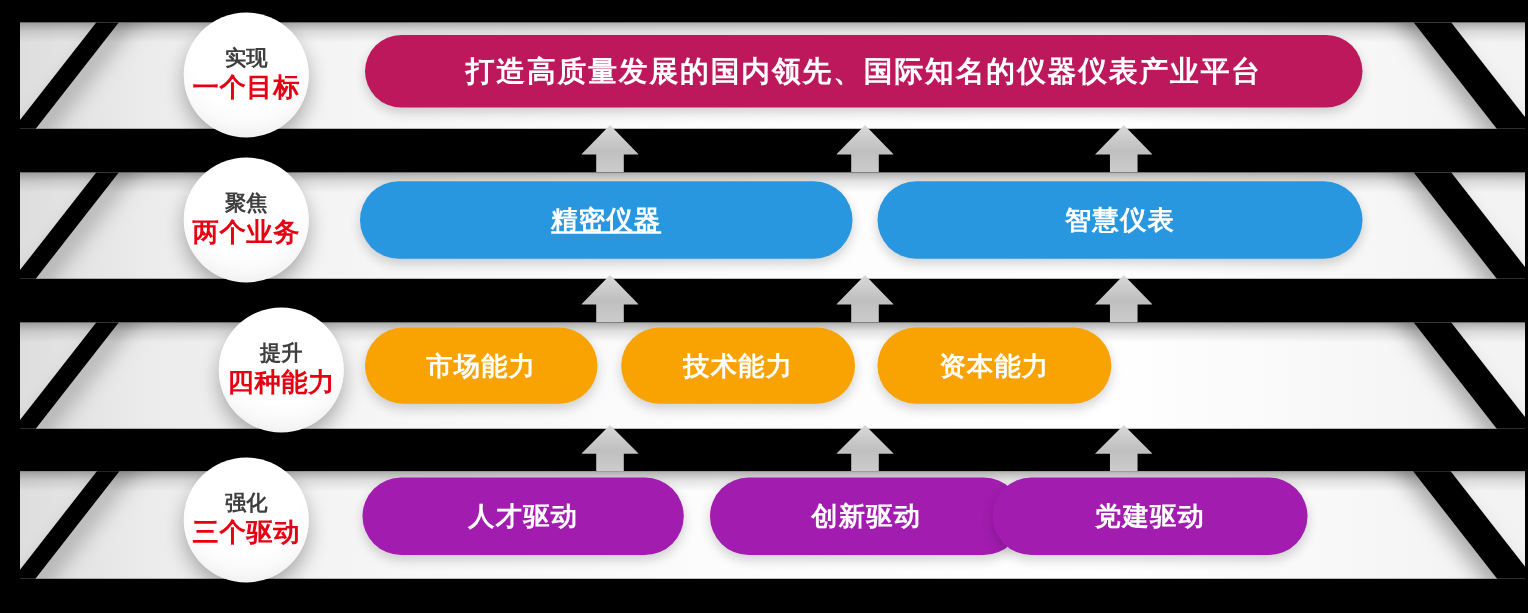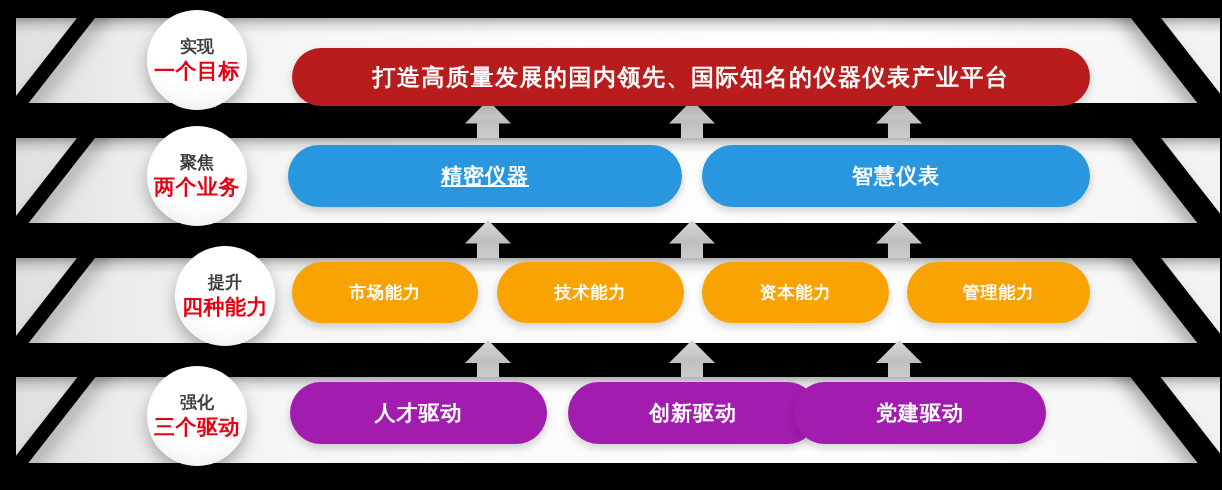--- a/index.html
+++ b/index.html
@@ -42,23 +42,23 @@
   }
   .badge .t1{font-size:17px;font-weight:700;color:#3f3f3f;line-height:1.25;text-align:right;}
   .badge .t2{font-size:21px;font-weight:700;color:#e60012;line-height:1.3;letter-spacing:.5px;}
   .badge-1{top:10px;} .badge-2{top:126px;} .badge-3{top:246px;margin-left:28px;} .badge-4{top:366px;}
   
   .pill{
     position:absolute;z-index:2;border-radius:999px;
     display:flex;align-items:center;justify-content:center;
     color:#fff;font-weight:700;box-shadow:0 4px 9px rgba(0,0,0,.18);
   }
-  .pill-goal   {background:#b91c1c;top:48px;height:58px;font-size:23px;letter-spacing:1.5px;}
+  .pill-goal   {background:#be185d;top:28px;height:58px;font-size:23px;letter-spacing:1.5px;}
   .pill-biz    {background:#2997e0;top:145px;height:62px;font-size:21px;letter-spacing:1px;}
-  .pill-cap    {background:#f8a301;top:262px;height:61px;font-size:17px;letter-spacing:1px;}
+  .pill-cap    {background:#f8a301;top:262px;height:61px;font-size:21px;letter-spacing:1px;}
   .pill-drv    {background:#a21caf;top:382px;height:62px;font-size:21px;letter-spacing:1px;}
   .g1{left:292px;width:798px;}
   .b1{left:288px;width:394px;text-decoration:underline;} .b2{left:702px;width:388px;}
   .c1{left:292px;width:186px;} .c2{left:497px;width:187px;} .c3{left:702px;width:187px;} .c4{left:907px;width:183px;}
   .d1{left:290px;width:257px;} .d2{left:568px;width:250px;} .d3{left:794px;width:252px;}
 </style>
 </head>
 <body>
 
 <div class="stage">
@@ -108,19 +108,18 @@
   </div>
 
   <div class="pill pill-goal g1">打造高质量发展的国内领先、国际知名的仪器仪表产业平台</div>
 
   <div class="pill pill-biz b1">精密仪器</div>
   <div class="pill pill-biz b2">智慧仪表</div>
 
   <div class="pill pill-cap c1">市场能力</div>
   <div class="pill pill-cap c3">资本能力</div>
   <div class="pill pill-cap c2">技术能力</div>
-  <div class="pill pill-cap c4">管理能力</div>
 
   <div class="pill pill-drv d1">人才驱动</div>
   <div class="pill pill-drv d2">创新驱动</div>
   <div class="pill pill-drv d3">党建驱动</div>
 
 </div>
 
 </body></html>

